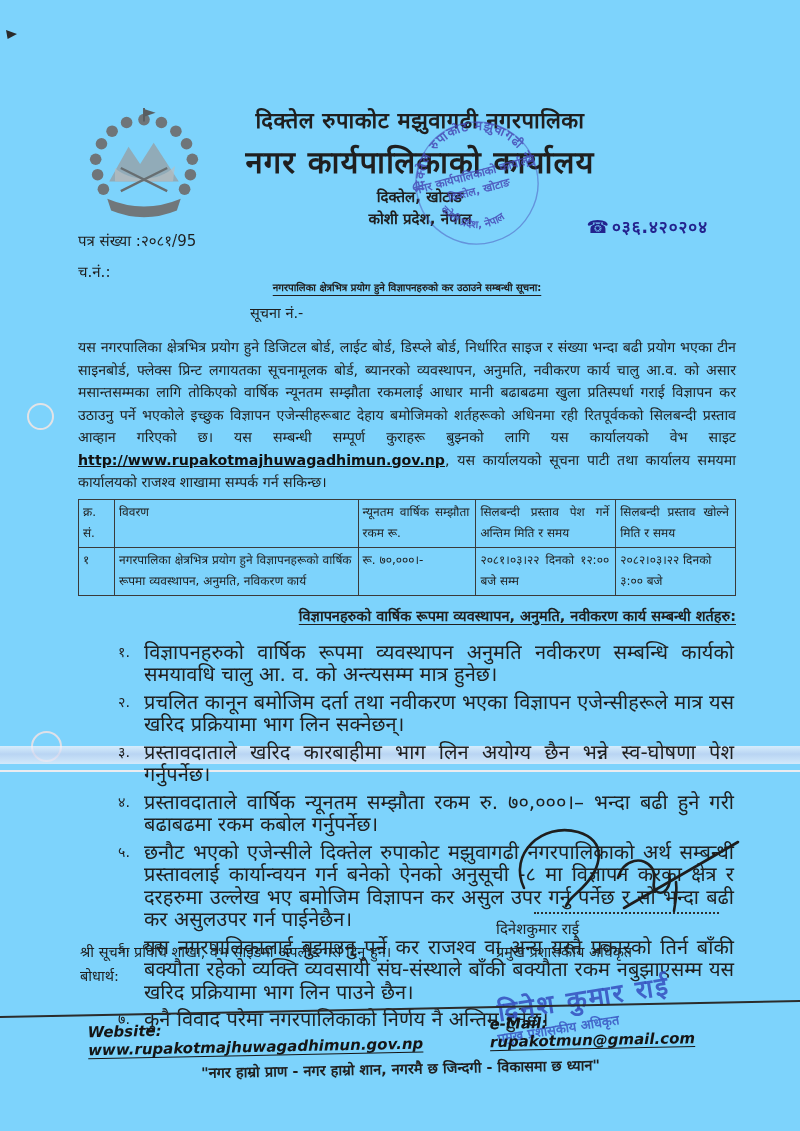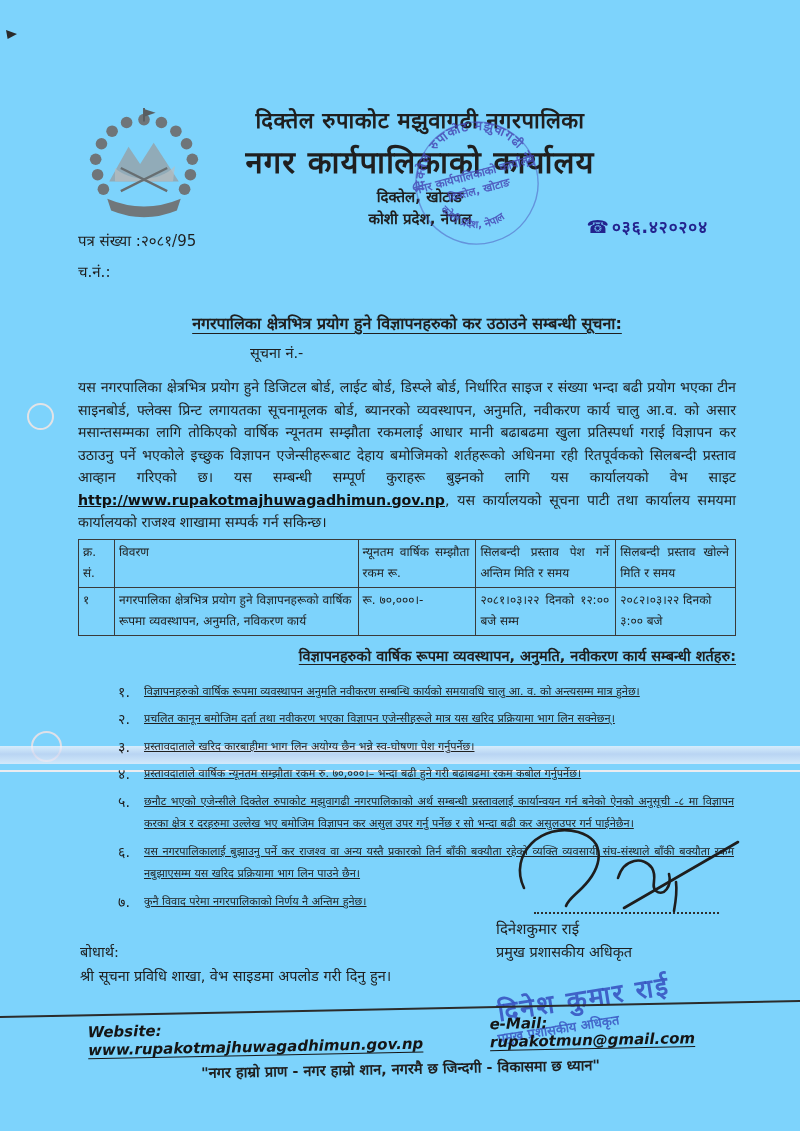--- a/index.html
+++ b/index.html
@@ -29,39 +29,39 @@
   .phone { position:absolute; right:92px; top:215px; font-size:17px; font-weight:bold;
     color:#23238e; letter-spacing:1px; }
   .phone .ticon { font-size:18px; margin-right:2px; }
   .head-stamp { position:absolute; left:402px; top:108px; width:150px; height:150px;
     opacity:.82; pointer-events:none; }
 
   .meta-ref { position:absolute; left:78px; top:230px; font-size:15px; }
   .meta-serial { position:absolute; left:78px; top:261px; font-size:15px; }
 
   .flow { position:absolute; left:78px; top:280px; width:658px; }
-  .notice-title { text-align:center; font-size:16px; font-weight:bold;
-    text-decoration:underline; text-underline-offset:4px;margin-top:32px; }
+  .notice-title { text-align:center; font-size:10px; font-weight:bold;
+    text-decoration:underline; text-underline-offset:4px; }
   .notice-no { margin:8px 0 0 172px; font-size:14.5px; }
   .published { margin:3px 0 0 172px; font-size:14.5px; }
 
   .bodytext { margin-top:14px; font-size:14.2px; line-height:22.5px; text-align:justify; }
   .doclink { color:#111; font-weight:bold; text-decoration:underline;margin-top:20px; }
 
   table.main { margin-top:5px; width:100%; border-collapse:collapse; }
   table.main td { border:1.4px solid #3a3a3a; padding:2px 6px 3px 4px;
     font-size:12px; line-height:21px; vertical-align:top; }
   td.just { text-align:justify; }
 
   .terms-head { margin-top:9px; font-size:14.5px; font-weight:bold;
     text-decoration:underline; text-underline-offset:3px;text-align:right; }
   .terms { margin:16px 0 0 40px; }
   .term { display:flex; margin-bottom:5px; }
   .term .num { width:26px; flex:0 0 26px; font-size:14.2px; line-height:22.5px; }
-  .term .txt { flex:1; font-size:11px; line-height:22.5px; text-align:justify; padding-right:2px;text-decoration:underline; }
+  .term .txt { flex:1; font-size:20px; line-height:22.5px; text-align:justify; padding-right:2px; }
 
   .sig-block { position:absolute; right:44px; top:816px; width:260px; text-align:left; }
   .sig-svg { display:block; margin:0 auto -14px auto; }
   .dotline { width:185px; margin:0 auto; border-top:2.5px dotted #2e2e2e; }
   .sig-name { font-size:15px; margin-top:4px; }
   .sig-title { font-size:14.5px; margin-top:3px; }
   .sig-stamp1 { margin-top:12px; font-size:26px; font-weight:bold; letter-spacing:2px;
     color:rgba(52,78,190,.85); transform:rotate(-9deg); }
   .sig-stamp2 { font-size:13px; font-weight:bold; color:rgba(52,78,190,.8);
     transform:rotate(-9deg); margin-top:0px; }
@@ -221,22 +221,22 @@
       </g>
     </svg>
     <div class="dotline"></div>
     <div class="sig-name">दिनेशकुमार राई</div>
     <div class="sig-title">प्रमुख प्रशासकीय अधिकृत</div>
     <div class="sig-stamp1">दिनेश कुमार राई</div>
     <div class="sig-stamp2">प्रमुख प्रशासकीय अधिकृत</div>
   </div>
 
   <div class="cc-block">
+    <div>श्री सूचना प्रविधि शाखा, वेभ साइडमा अपलोड गरी दिनु हुन।</div>
     <div>बोधार्थ:</div>
-    <div>श्री सूचना प्रविधि शाखा, वेभ साइडमा अपलोड गरी दिनु हुन।</div>
   </div>
 
   <div class="footer">
     <div class="foot-row">
       <span class="foot-item"><span>Website: </span><span class="lk">www.rupakotmajhuwagadhimun.gov.np</span></span>
       <span class="foot-item"><span>e-Mail: </span><span class="lk">rupakotmun@gmail.com</span></span>
     </div>
     <div class="motto">"नगर हाम्रो प्राण - नगर हाम्रो शान, नगरमै छ जिन्दगी - विकासमा छ ध्यान"</div>
   </div>
 

